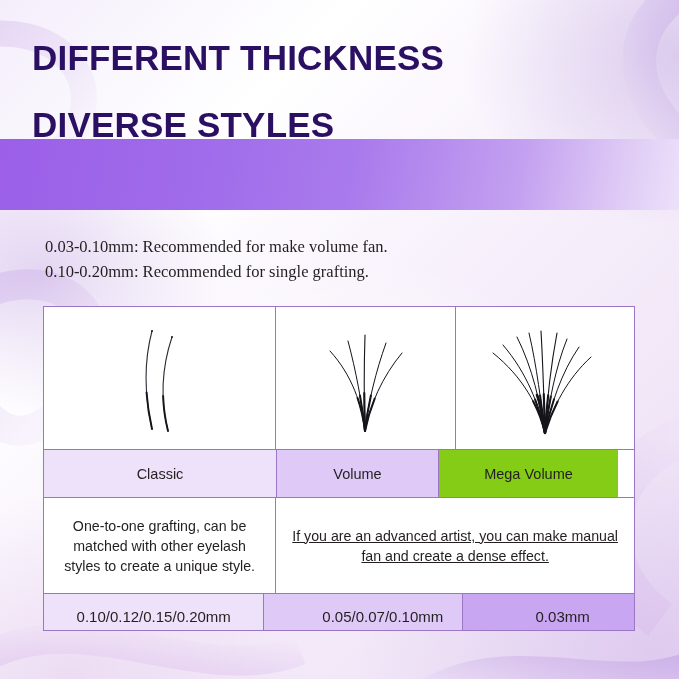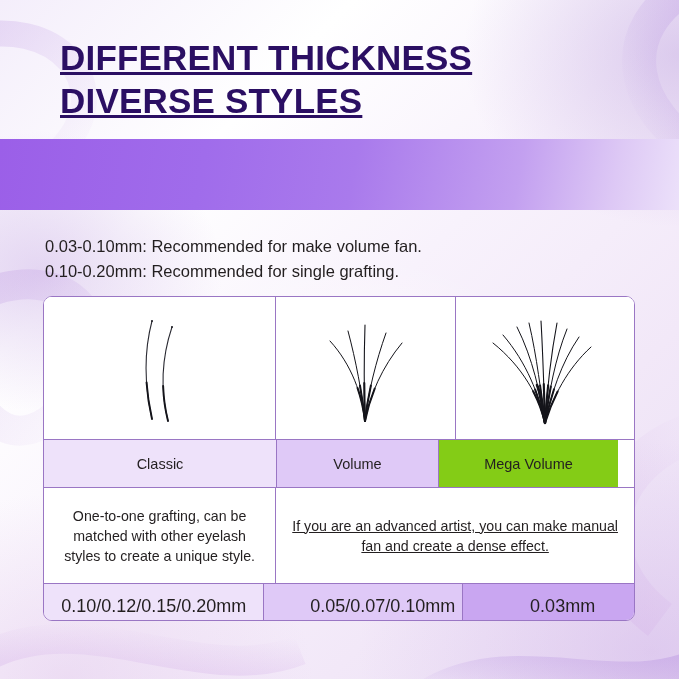--- a/index.html
+++ b/index.html
@@ -29,31 +29,30 @@
 
   
   .swirl {
     position: absolute;
     pointer-events: none;
   }
 
   
   .headline {
     position: absolute;
-    left: 60px;
+    left: 32px;
     top: 36px;
     width: 600px;
     color: #2b0f63;
     font-size: 35px;
     font-weight: bold;
     line-height: 43px;
     letter-spacing: 0.2px;
-    text-decoration: underline;
-  }
-  .headline .l2 { display: block; }
+  }
+  .headline .l2 { display: block; margin-top: 24px; }
 
   
   .band {
     position: absolute;
     left: 0;
     top: 139px;
     width: 679px;
     height: 71px;
     background: linear-gradient(100deg,
         #9b5fe8 0%,
@@ -83,32 +82,33 @@
   }
 
   
   .reco {
     position: absolute;
     left: 45px;
     top: 234px;
     color: #231f20;
     font-size: 16.5px;
     line-height: 25px;
+    font-family: Liberation Serif, serif;
   }
   .reco div { white-space: nowrap; }
 
   
   .table {
     position: absolute;
     left: 43px;
-    top: 296px;
+    top: 306px;
     width: 592px;
     height: 325px;
     border: 1.4px solid #9a76c4;
-    border-radius: 9px;
+    border-radius: 0;
     box-sizing: border-box;
     overflow: hidden;
     background: #ffffff;
   }
 
   .row-img {
     position: relative;
     display: flex;
     height: 142px;
     background: #ffffff;
@@ -172,21 +172,21 @@
     display: flex;
     height: 44px;
     border-top: 1.4px solid #9a76c4;
   }
   .cell-spec {
     box-sizing: border-box;
     border-right: 1.4px solid #9a76c4;
     display: flex;
     align-items: center;
     justify-content: center;
-    font-size: 18px;
+    font-size: 15px;
     color: #231f20;
   }
   .cell-spec:last-child { border-right: none; }
   .sp1 { width: 233px; background: #eee2fa; }
   .sp2 { width: 208px; background: #dfc9f7; padding-left: 39px; }
   .sp3 { width: 179px; background: #c9a6f1; padding-left: 28px; }
 
   .lash-svg { display: block; }
 </style>
 </head>

